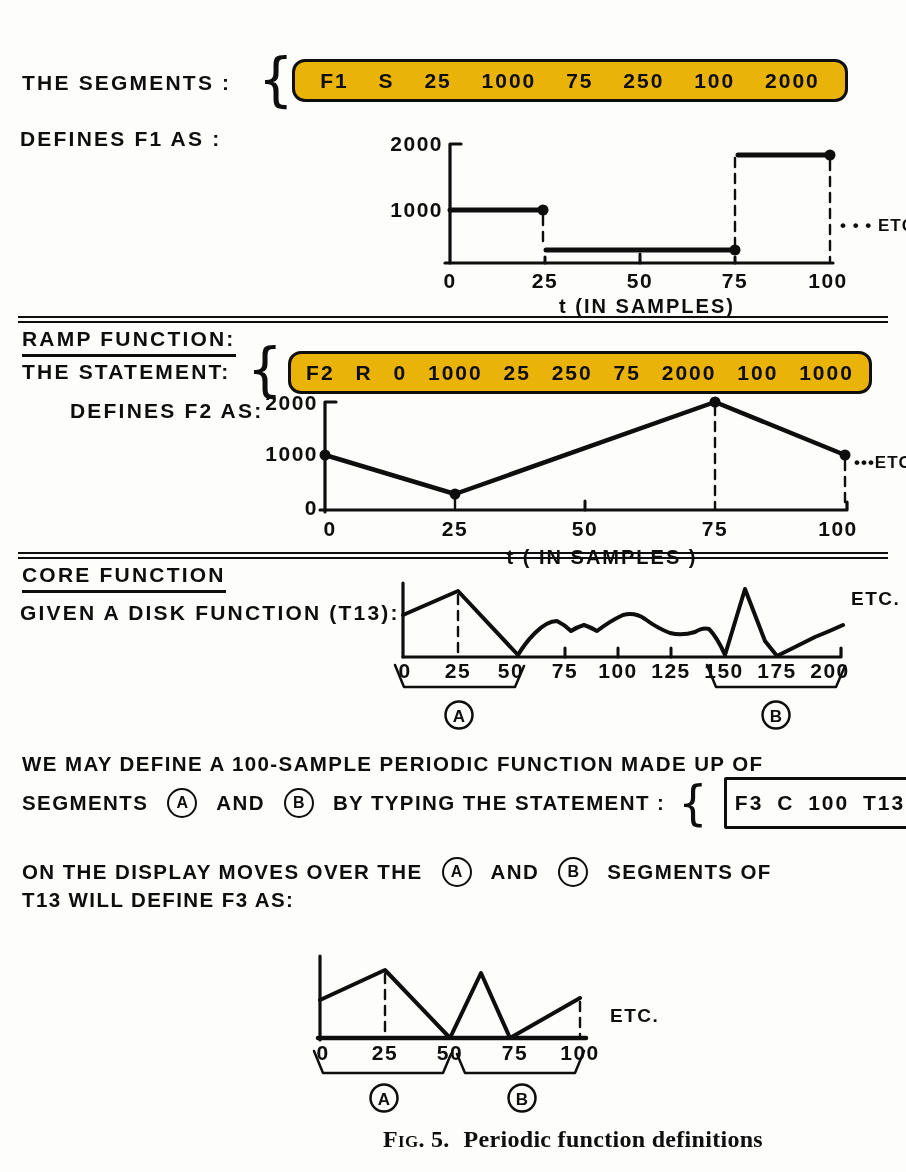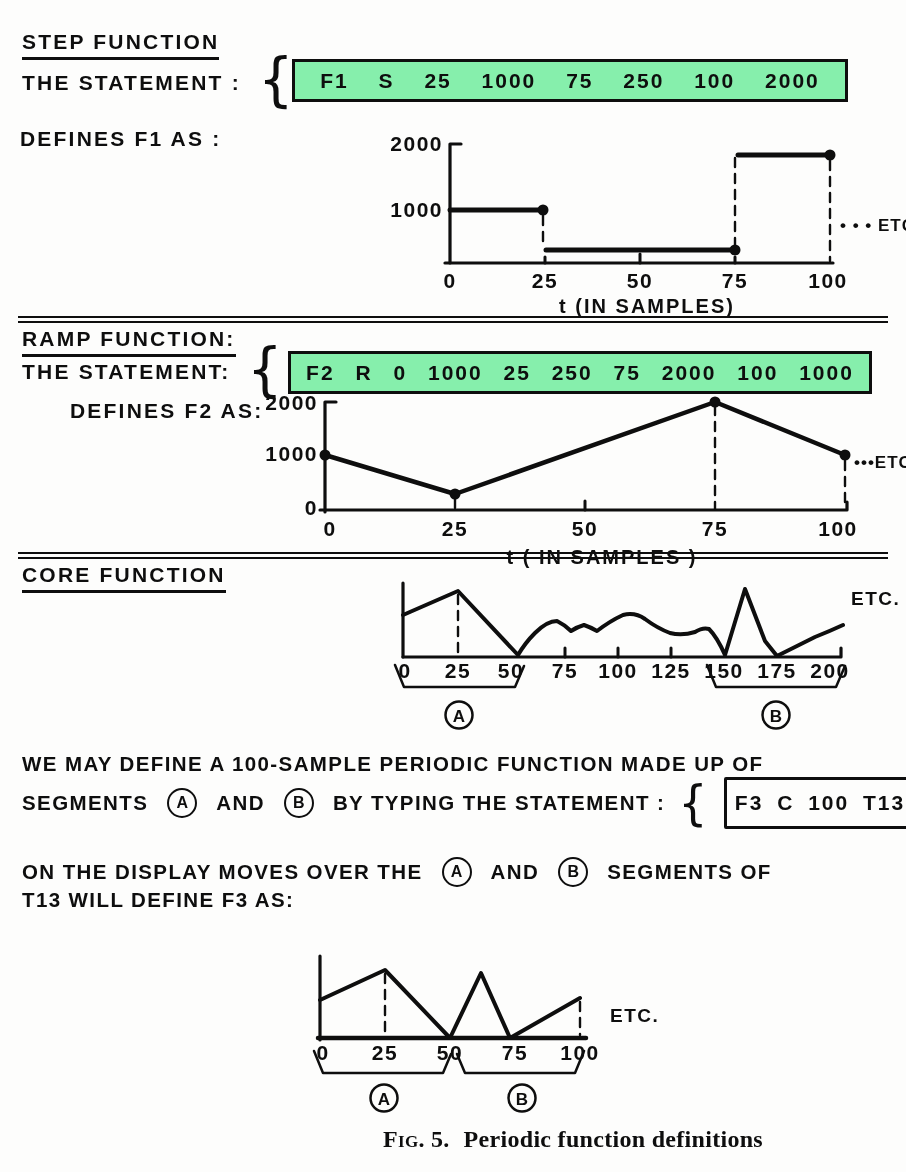--- a/index.html
+++ b/index.html
@@ -4,22 +4,22 @@
 <style>
   html,body{margin:0;padding:0;background:#fff;}
   #canvas{
     position:relative;width:906px;height:1172px;background:#fdfdfc;
     font-family:"Liberation Sans",sans-serif;color:#0e0e0e;overflow:hidden;
   }
   .abs{position:absolute;}
   .hand{font-weight:700;font-size:21px;letter-spacing:2.2px;white-space:nowrap;}
   .heading{border-bottom:3px solid #0e0e0e;padding-bottom:3px;}
   .stmt-box{
-    border:3.5px solid #0e0e0e;border-radius:0;display:flex;align-items:center;justify-content:center;
-    font-weight:700;font-size:21px;letter-spacing:2px;white-space:nowrap;box-sizing:border-box;background:#86efac;
+    border:3.5px solid #0e0e0e;border-radius:13px;display:flex;align-items:center;justify-content:center;
+    font-weight:700;font-size:21px;letter-spacing:2px;white-space:nowrap;box-sizing:border-box;background:#eab308;
   }
   .brace{font-family:"DejaVu Sans",sans-serif;font-weight:400;font-size:56px;line-height:1;transform:scaleY(1.05);}
   .divider{border-top:2.5px solid #0e0e0e;border-bottom:2px solid #0e0e0e;height:3px;}
   .para{font-weight:700;font-size:20.5px;letter-spacing:1.4px;white-space:nowrap;}
   .para .pline{height:28px;display:flex;align-items:center;}
   .inline-row{display:flex;align-items:center;gap:19px;}
   .circle{
     display:inline-flex;align-items:center;justify-content:center;flex:0 0 auto;
     width:26px;height:26px;border:2.5px solid #0e0e0e;border-radius:50%;
     font-size:16px;font-weight:700;letter-spacing:0;
@@ -44,23 +44,22 @@
     font-family:"Liberation Serif",serif;font-weight:700;font-size:24px;letter-spacing:0.3px;
     text-align:center;white-space:nowrap;
   }
   .caption .figlab{font-variant:small-caps;margin-right:14px;margin-top:16px;}
 </style>
 </head>
 <body>
 
 <div id="canvas">
 
-  <div class="abs hand heading" style="left:22px;top:30px;">STEP FUNCTION</div>
-
-  <div class="abs hand" style="left:22px;top:71px;">THE STATEMENT :</div>
+
+  <div class="abs hand" style="left:22px;top:71px;">THE SEGMENTS :</div>
   <div class="abs brace" style="left:258px;top:52px;">{</div>
   <div class="abs stmt-box" style="left:292px;top:59px;width:556px;height:43px;word-spacing:22px;">F1 S 25 1000 75 250 100 2000</div>
 
   <div class="abs hand" style="left:20px;top:127px;">DEFINES F1 AS :</div>
 
   <svg class="plot" style="left:385px;top:120px;" width="521" height="198" viewBox="0 0 521 198">
     <path class="ink axis" d="M76 24 H65 V143"></path>
     <path class="ink axis" d="M60 143 H448"></path>
     <path class="ink tick" d="M160 137 V143"></path>
     <path class="ink tick" d="M255 134 V143"></path>
@@ -115,20 +114,21 @@
     <text class="num" x="345" y="148" text-anchor="middle">50</text>
     <text class="num" x="475" y="148" text-anchor="middle">75</text>
     <text class="num" x="598" y="148" text-anchor="middle">100</text>
     <text class="lbl" x="362" y="176" text-anchor="middle">t ( IN SAMPLES )</text>
     <text class="etc" x="614" y="80">•••ETC.</text>
   </svg>
 
   <div class="abs divider" style="left:18px;top:552px;width:870px;"></div>
 
   <div class="abs hand heading" style="left:22px;top:563px;">CORE FUNCTION</div>
+  <div class="abs hand" style="left:20px;top:601px;">GIVEN A DISK FUNCTION (T13):</div>
 
   <svg class="plot" style="left:385px;top:575px;" width="521" height="175" viewBox="0 0 521 175">
     <path class="ink axis" d="M18 8 V82"></path>
     <path class="ink axis" d="M18 82 H456 V73"></path>
     <path class="ink tick" d="M180 73 V82"></path>
     <path class="ink tick" d="M233 73 V82"></path>
     <path class="ink tick" d="M286 73 V82"></path>
     <path class="ink dash" d="M73 20 V80"></path>
     <path class="ink curve" d="M18 40 L73 16 L133 80 Q140 68 150 58 Q162 46 172 46 Q180 50 186 56 Q192 52 199 50 Q205 52 212 56 Q225 46 238 40 Q250 37 260 44 Q272 53 285 58 Q297 61 310 57 Q318 52 324 54 Q332 62 340 80 L360 14 L380 66 L392 81 Q410 72 430 62 Q445 56 458 50"></path>
     <text class="num" x="20" y="103" text-anchor="middle">0</text>

